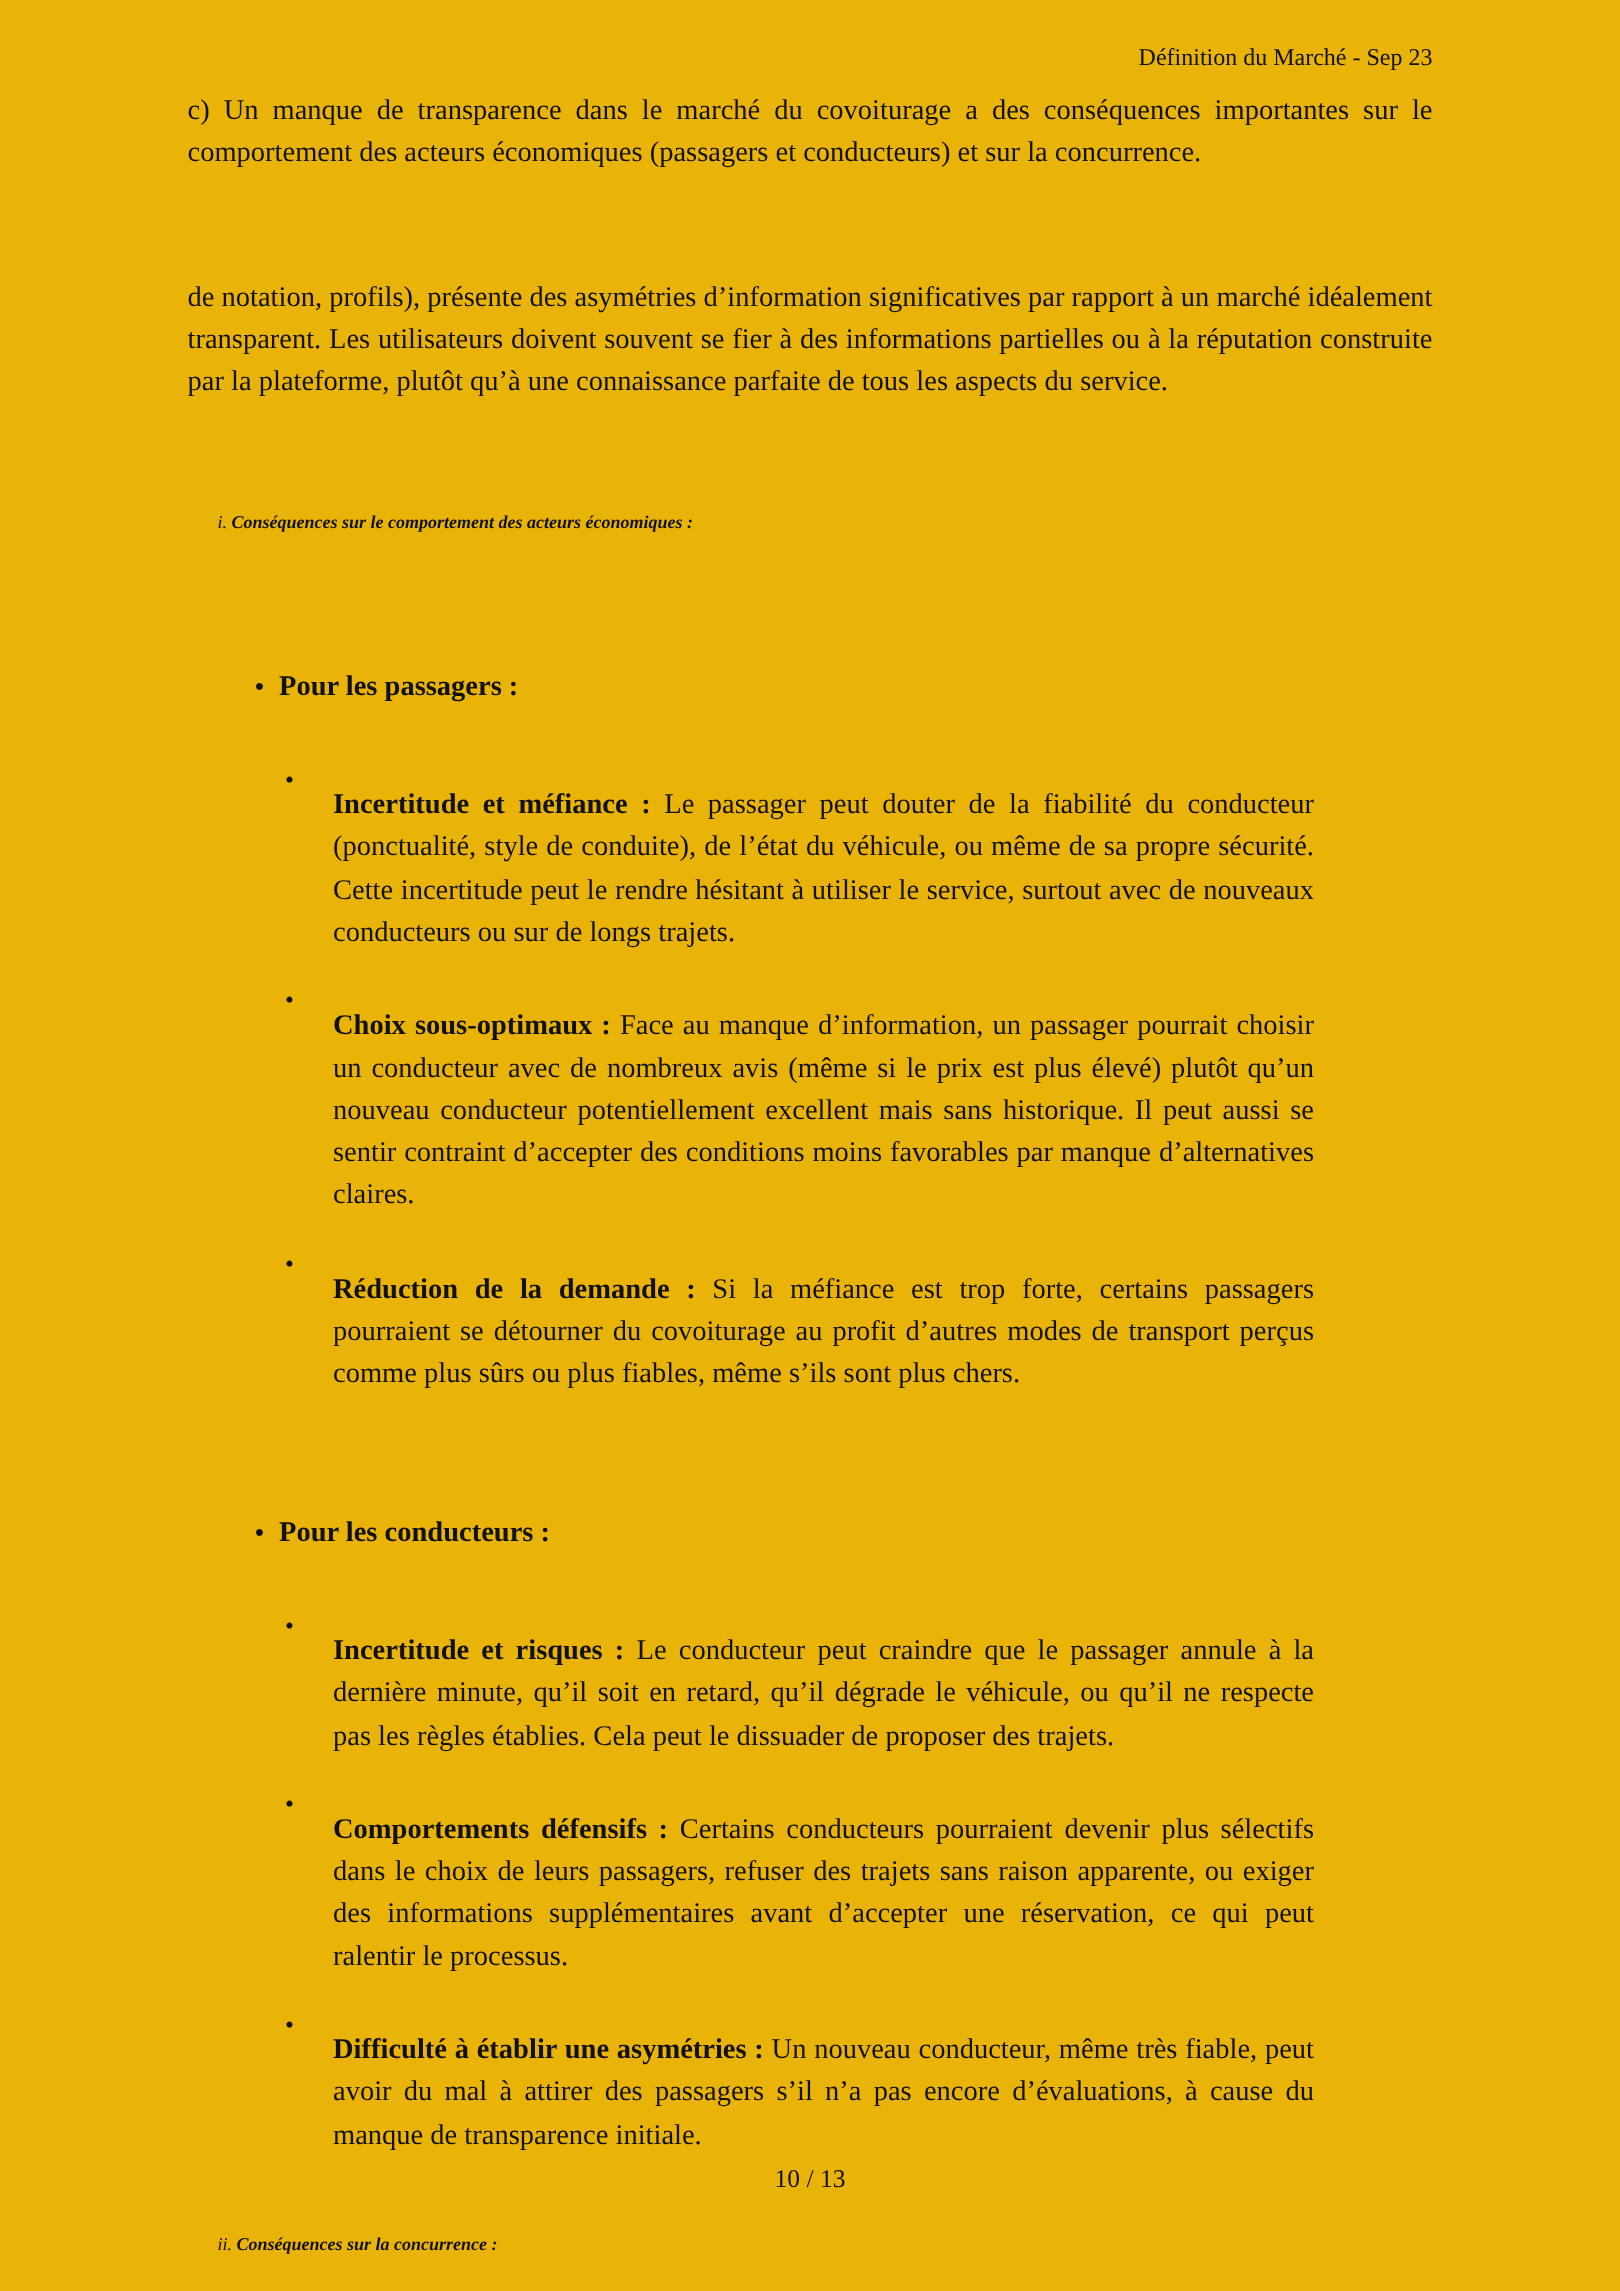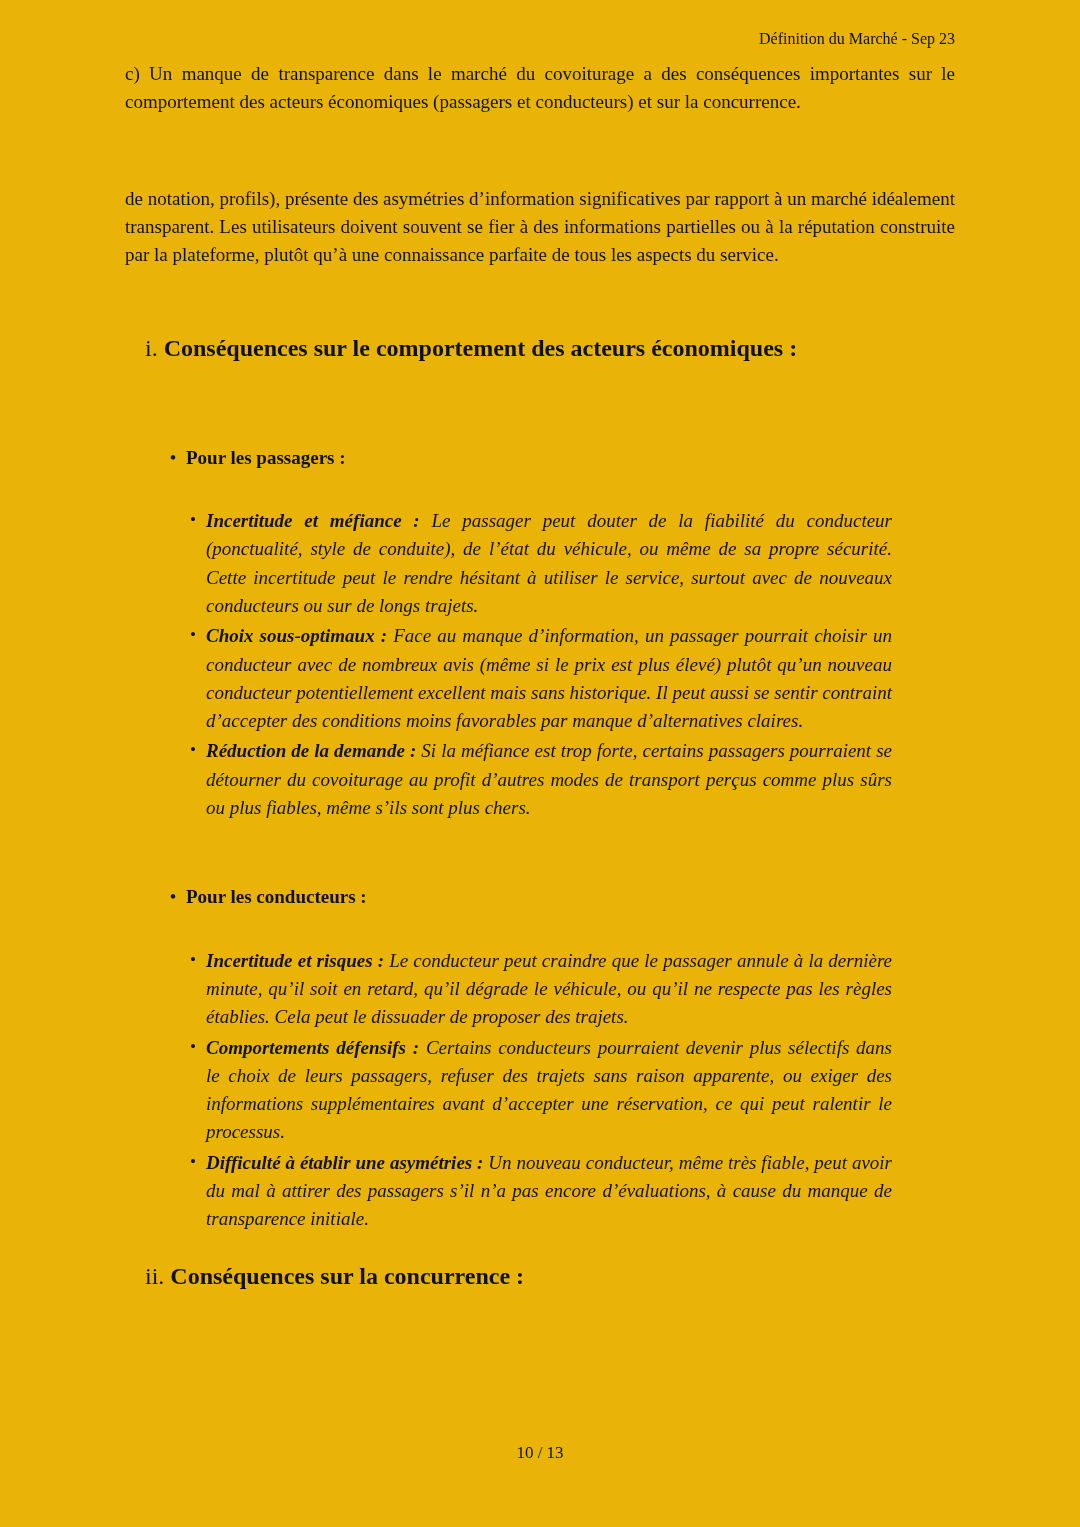--- a/index.html
+++ b/index.html
@@ -25,22 +25,23 @@
     padding: 0 125px;
     font-size: 19px;
     line-height: 28.3px;
   }
   .para { text-align: justify; margin: 0; }
   .para-1 { margin-top: 68px; }
   .para-2 { margin-top: 10px; }
   .section-heading {
     margin-top: 65px;
     padding-left: 20px;
-    font-size: 24px;
+    font-size: 12px;
     line-height: 28.3px;
+    font-style: italic;
   }
   .section-heading-2 { margin-top: 27px; }
   .section-title { font-weight: bold; }
   .group-heading {
     display: flex;
     margin: 0 0 0 45px;
     font-weight: bold;
   }
   .group-1-heading { margin-top: 81px; }
   .group-2-heading { margin-top: 60px; }
@@ -49,21 +50,21 @@
     width: 16px;
     font-size: 17px;
   }
   .l2-list { margin-top: 34px; }
   .l2-item {
     display: flex;
     margin-left: 65px;
     margin-right: 62px;
   }
   .l2-item .bullet { width: 15px; }
-  .l2-text { margin: 1px; text-align: justify; font-style: italic; }
+  .l2-text { margin: 17px; text-align: justify; }
   .term { font-weight: bold; }
   .footer {
     position: absolute;
     bottom: 62px;
     left: 0;
     width: 100%;
     text-align: center;
     font-size: 17px;
     line-height: 24px;
   }

